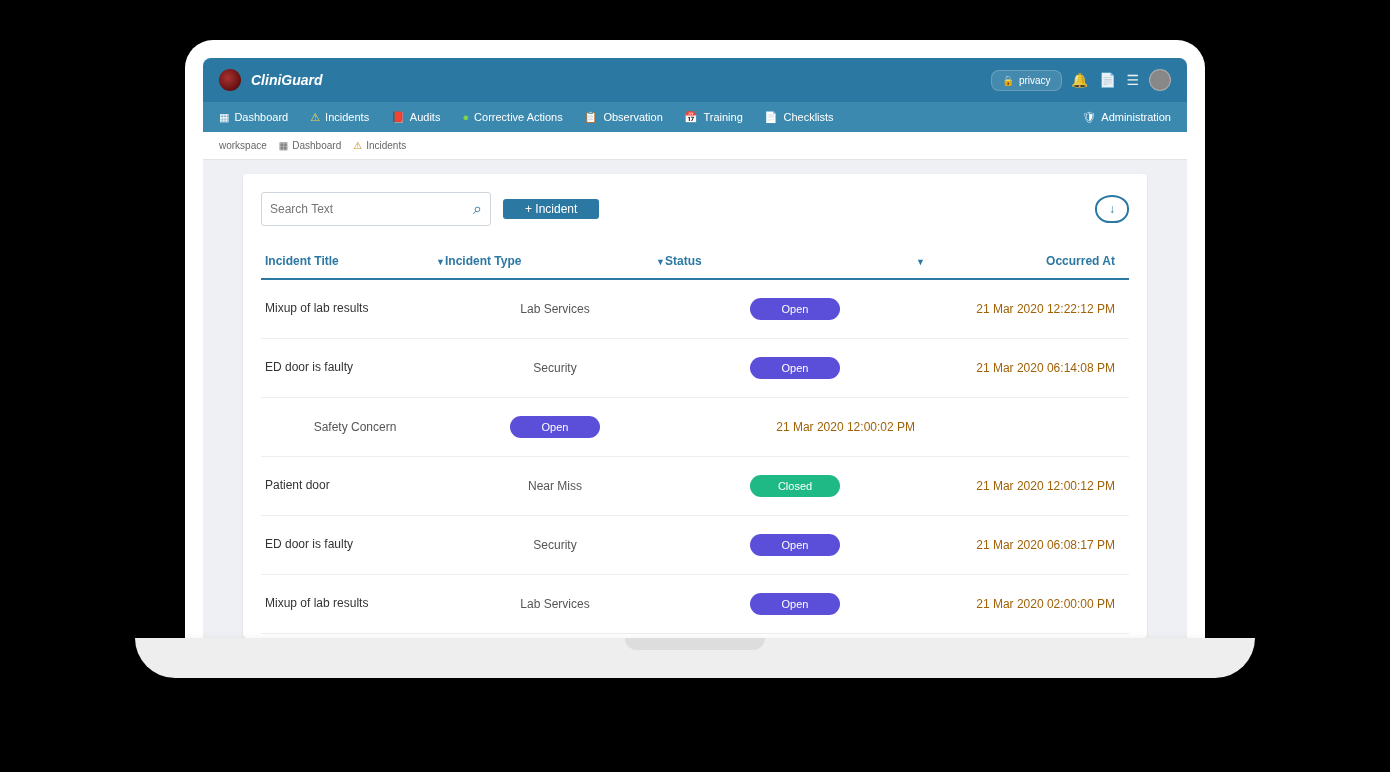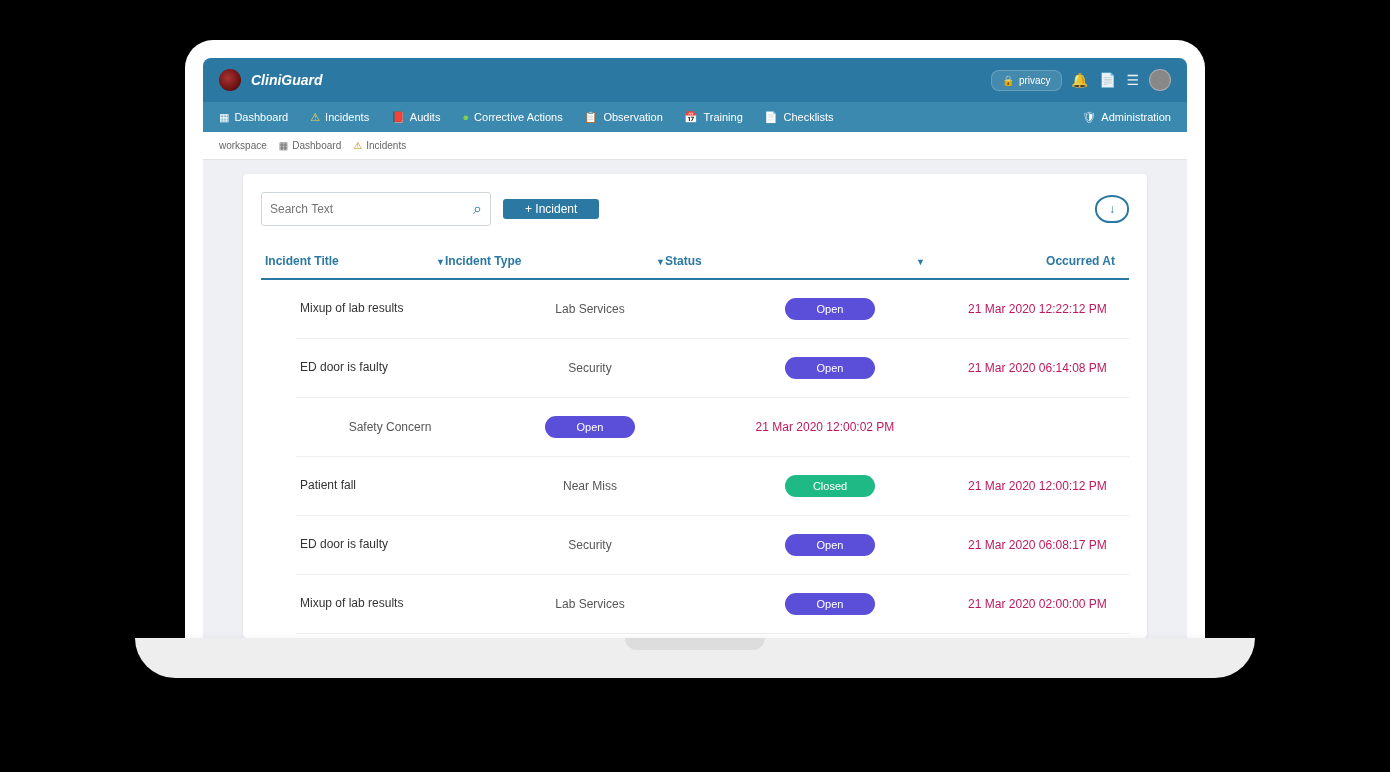--- a/index.html
+++ b/index.html
@@ -192,37 +192,36 @@
   .filter-icon::before{content:"▼"; font-size:9px;}
   .tbody{overflow:hidden;}
   .row{
     display:grid;
     grid-template-columns: 180px 220px 260px 1fr;
     align-items:center;
     padding: 18px 4px;
     border-bottom:1px solid #eceef2;
     font-size:12px;
     color:#444;
-    margin-left:35px;
   }
   .row .title{color:#333; line-height:1.3; padding-right:16px; filter:blur(0.3px);}
   .row .type{color:#555; filter:blur(0.3px);text-align:center;}
   .statuscell{display:flex;justify-content:center;}
   .badge{
     min-width:90px;
     text-align:center;
     padding:5px 18px;
     border-radius:14px;
     color:#fff;
     font-size:11px;
     font-weight:500;
   }
   .badge-open{ background:#5b4fd9; }
   .badge-closed{ background:#1fb985; }
-  .row .date{ text-align:center; padding-right:10px; color:#be185d; filter:blur(0.3px);}
+  .row .date{ text-align:right; padding-right:10px; color:#a16207; filter:blur(0.3px);}
 </style>
 </head>
 <body>
 
 <div style="display:flex;flex-direction:column;align-items:center;">
 <div class="laptop">
   <div class="screen">
 
     <div class="top-bar">
       <span class="logo-circle"></span>
@@ -324,21 +323,21 @@
                 <div class="date">21 Mar 2020 06:14:08 PM</div>
               </div>
               <div class="row">
                 <div class="type">Safety Concern</div>
                 <div class="statuscell">
                   <span class="badge badge-open">Open</span>
                 </div>
                 <div class="date">21 Mar 2020 12:00:02 PM</div>
               </div>
               <div class="row">
-                <div class="title">Patient fall</div>
+                <div class="title">Patient door</div>
                 <div class="type">Near Miss</div>
                 <div class="statuscell">
                   <span class="badge badge-closed">Closed</span>
                 </div>
                 <div class="date">21 Mar 2020 12:00:12 PM</div>
               </div>
               <div class="row">
                 <div class="title">ED door is faulty</div>
                 <div class="type">Security</div>
                 <div class="statuscell">

